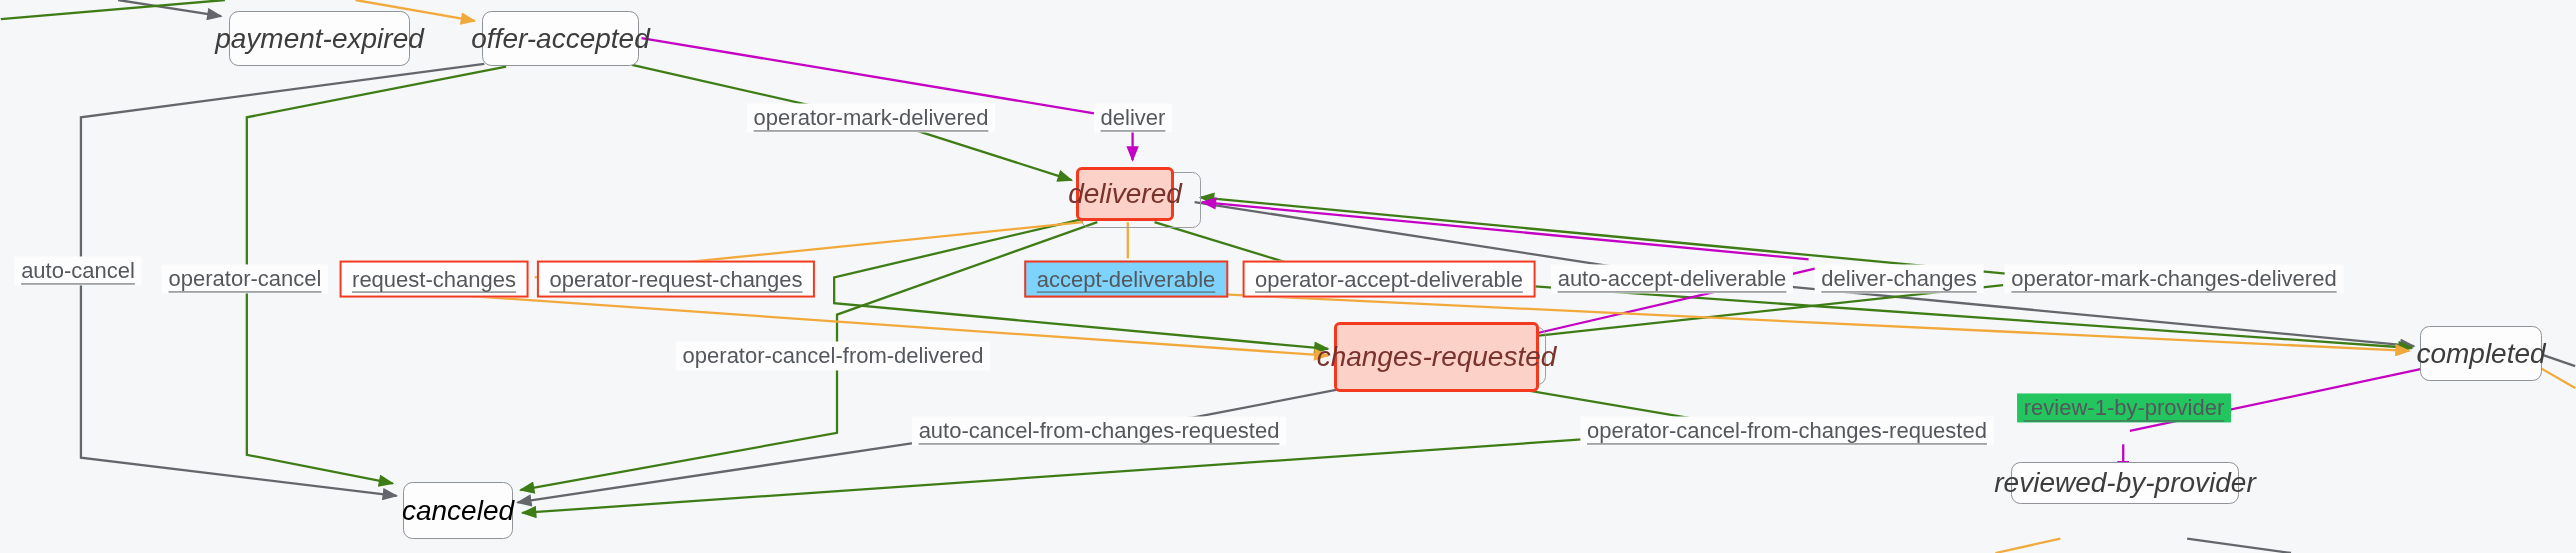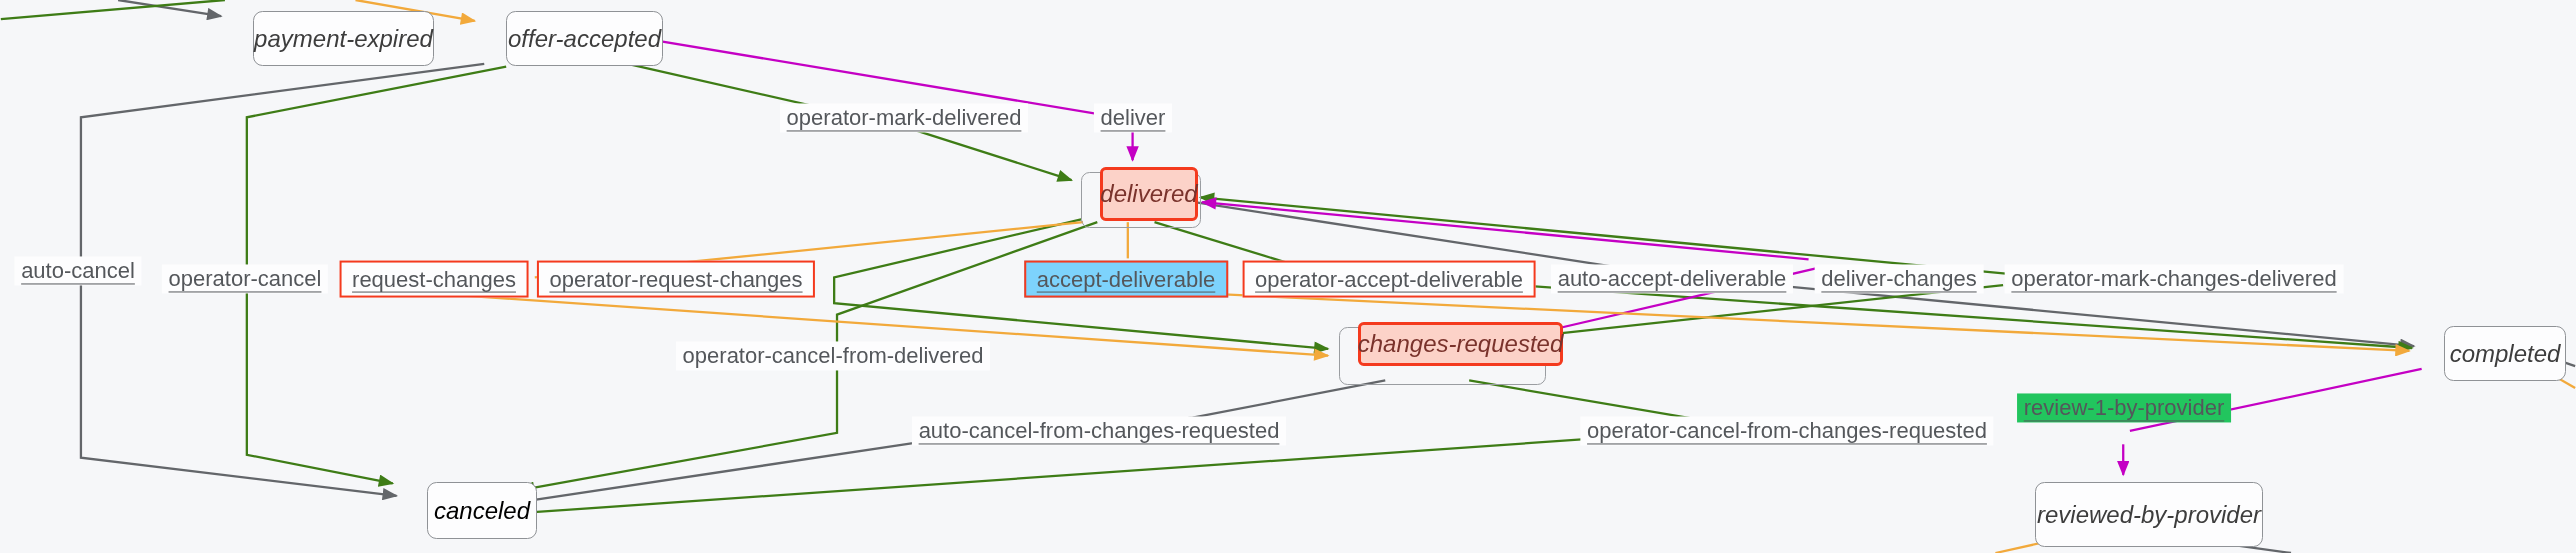--- a/index.html
+++ b/index.html
@@ -10,23 +10,22 @@
     position:absolute;z-index:2;transform:translate(-50%,-50%);
     font-size:22px;line-height:1.15;white-space:nowrap;
     padding:1.9px 6.7px;
   }
   .elabel.u{text-decoration:underline;text-underline-offset:4.8px;text-decoration-thickness:1.4px;}
   .elabel.boxed{padding:3.8px 10.5px;}
   .node-shadow{position:absolute;z-index:3;border-radius:8.6px;background:transparent;}
   .node{
     position:absolute;z-index:4;box-sizing:border-box;
     display:flex;align-items:center;justify-content:center;
-    font-style:italic;font-size:24px;white-space:nowrap;
+    font-style:italic;font-size:28px;white-space:nowrap;
     border-radius:9.5px;
-    margin-left:24px;
   }
   .node.highlighted{border-radius:5.7px;}
 </style>
 </head>
 <body>
 
 <div class="stage" style="width: 2576px; height: 553px; background: rgb(246, 247, 249);">
   <svg xmlns="http://www.w3.org/2000/svg" width="2576" height="553" viewBox="0 0 2700 580">
       <defs>
         <marker id="arrow-gray" viewBox="0 0 10 8" refX="9" refY="4" markerWidth="17" markerHeight="13" markerUnits="userSpaceOnUse" orient="auto">
@@ -67,21 +66,21 @@
       <polyline points="2226,466 2226,498" fill="none" stroke="#c400c4" stroke-width="2.4" marker-end="url(#arrow-magenta)"></polyline>
       <polyline points="372,0 497,22" fill="none" stroke="#f2a93b" stroke-width="2.4" marker-end="url(#arrow-orange)"></polyline>
       <polyline points="1135,233 560,291" fill="none" stroke="#f2a93b" stroke-width="2.4"></polyline>
       <polyline points="385,303 1392,373" fill="none" stroke="#f2a93b" stroke-width="2.4" marker-end="url(#arrow-orange)"></polyline>
       <polyline points="1182,233 1182,271" fill="none" stroke="#f2a93b" stroke-width="2.4"></polyline>
       <polyline points="1182,304 2526,368" fill="none" stroke="#f2a93b" stroke-width="2.4" marker-end="url(#arrow-orange)"></polyline>
       <polyline points="2662,385 2700,407" fill="none" stroke="#f2a93b" stroke-width="2.4"></polyline>
       <polyline points="2160,565 2092,580" fill="none" stroke="#f2a93b" stroke-width="2.4"></polyline>
     </svg>
   <div id="labels-layer">
-      <div class="elabel u" style="left: 904px; top: 118px; color: rgb(84, 87, 91); background: rgb(253, 253, 254);">operator-mark-delivered</div>
+      <div class="elabel u" style="left: 871px; top: 118px; color: rgb(84, 87, 91); background: rgb(253, 253, 254);">operator-mark-delivered</div>
       <div class="elabel u" style="left: 1133px; top: 118px; color: rgb(84, 87, 91); background: rgb(253, 253, 254);">deliver</div>
       <div class="elabel u" style="left: 78px; top: 271px; color: rgb(84, 87, 91); background: rgb(253, 253, 254);">auto-cancel</div>
       <div class="elabel u" style="left: 245px; top: 279px; color: rgb(84, 87, 91); background: rgb(253, 253, 254);">operator-cancel</div>
       <div class="elabel u boxed" style="left: 434px; top: 279px; color: rgb(84, 87, 91); background: rgb(253, 253, 254); border: 2.9px solid rgb(244, 58, 30);">request-changes</div>
       <div class="elabel u boxed" style="left: 676px; top: 279px; color: rgb(84, 87, 91); background: rgb(253, 253, 254); border: 2.9px solid rgb(244, 58, 30);">operator-request-changes</div>
       <div class="elabel u boxed" style="left: 1126px; top: 279px; color: rgb(84, 87, 91); background: #7dd3fc; border: 2.9px solid rgb(244, 58, 30);">accept-deliverable</div>
       <div class="elabel u boxed" style="left: 1389px; top: 279px; color: rgb(84, 87, 91); background: rgb(253, 253, 254); border: 2.9px solid rgb(244, 58, 30); text-align: center;">operator-accept-deliverable</div>
       <div class="elabel u" style="left: 1672px; top: 279px; color: rgb(84, 87, 91); background: rgb(253, 253, 254);">auto-accept-deliverable</div>
       <div class="elabel u" style="left: 1899px; top: 279px; color: rgb(84, 87, 91); background: rgb(253, 253, 254);">deliver-changes</div>
       <div class="elabel u" style="left: 2174px; top: 279px; color: rgb(84, 87, 91); background: rgb(253, 253, 254);">operator-mark-changes-delivered</div>
@@ -89,19 +88,19 @@
       <div class="elabel u" style="left: 1099px; top: 431px; color: rgb(84, 87, 91); background: rgb(253, 253, 254);">auto-cancel-from-changes-requested</div>
       <div class="elabel u" style="left: 1787px; top: 431px; color: rgb(84, 87, 91); background: rgb(253, 253, 254);">operator-cancel-from-changes-requested</div>
       <div class="elabel u" style="left: 2124px; top: 408px; color: rgb(84, 87, 91); background: #22c55e;">review-1-by-provider</div>
     </div>
   <div id="nodes-layer">
       <div class="node" style="left: 229px; top: 11.4px; width: 181px; height: 55px; background: rgb(253, 253, 254); border: 1.5px solid rgb(143, 146, 150); color: rgb(61, 61, 61);">payment-expired</div>
       <div class="node" style="left: 482px; top: 11.4px; width: 157px; height: 55px; background: rgb(253, 253, 254); border: 1.5px solid rgb(143, 146, 150); color: rgb(61, 61, 61);">offer-accepted</div>
       <div class="node-shadow" style="left: 1081px; top: 172px; width: 118px; height: 54px; border: 1.4px solid rgb(154, 157, 161);"></div>
       <div class="node highlighted" style="left: 1076px; top: 167px; width: 98px; height: 54px; background: rgb(252, 210, 200); border: 3.3px solid rgb(244, 58, 30); color: rgb(122, 51, 44);">delivered</div>
       <div class="node-shadow" style="left: 1339px; top: 327px; width: 205px; height: 56px; border: 1.4px solid rgb(154, 157, 161);"></div>
-      <div class="node highlighted" style="left: 1334px; top: 322px; width: 205px; height: 44px; background: rgb(252, 210, 200); border: 3.3px solid rgb(244, 58, 30); color: rgb(122, 51, 44);">changes-requested</div>
+      <div class="node highlighted" style="left: 1334px; top: 322px; width: 205px; height: 70px; background: rgb(252, 210, 200); border: 3.3px solid rgb(244, 58, 30); color: rgb(122, 51, 44);">changes-requested</div>
       <div class="node" style="left: 2420px; top: 326px; width: 122px; height: 55px; background: rgb(253, 253, 254); border: 1.5px solid rgb(143, 146, 150); color: rgb(61, 61, 61); text-align: center;">completed</div>
       <div class="node" style="left: 403px; top: 482px; width: 110px; height: 57px; background: rgb(253, 253, 254); border: 1.5px solid rgb(143, 146, 150); color: #000000;">canceled</div>
-      <div class="node" style="left: 2011px; top: 482px; width: 228px; height: 65px; background: rgb(253, 253, 254); border: 1.5px solid rgb(143, 146, 150); color: rgb(61, 61, 61);">reviewed-by-provider</div>
+      <div class="node" style="left: 2011px; top: 462px; width: 228px; height: 42px; background: rgb(253, 253, 254); border: 1.5px solid rgb(143, 146, 150); color: rgb(61, 61, 61);">reviewed-by-provider</div>
     </div>
 </div>
 
 
 </body></html>

